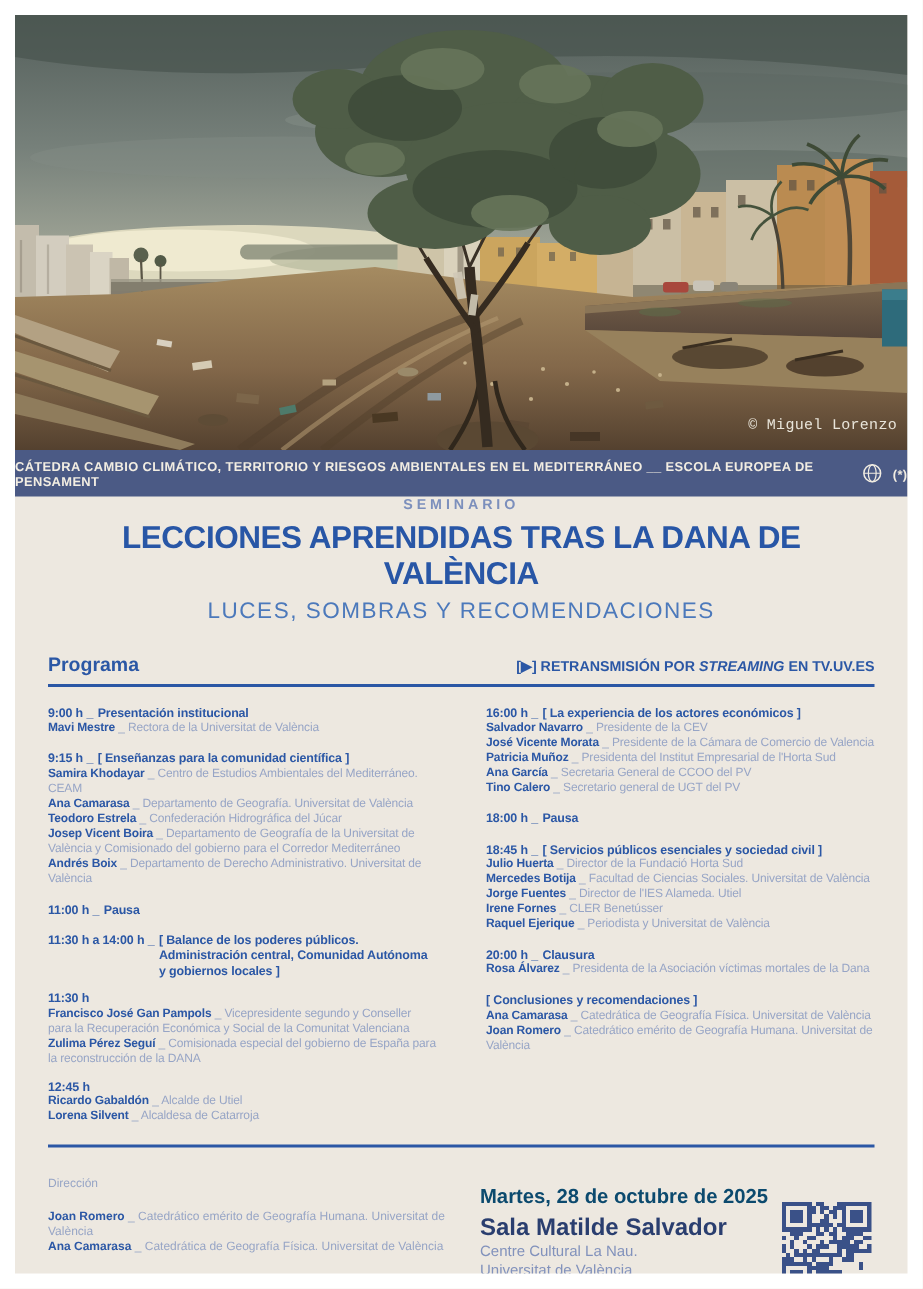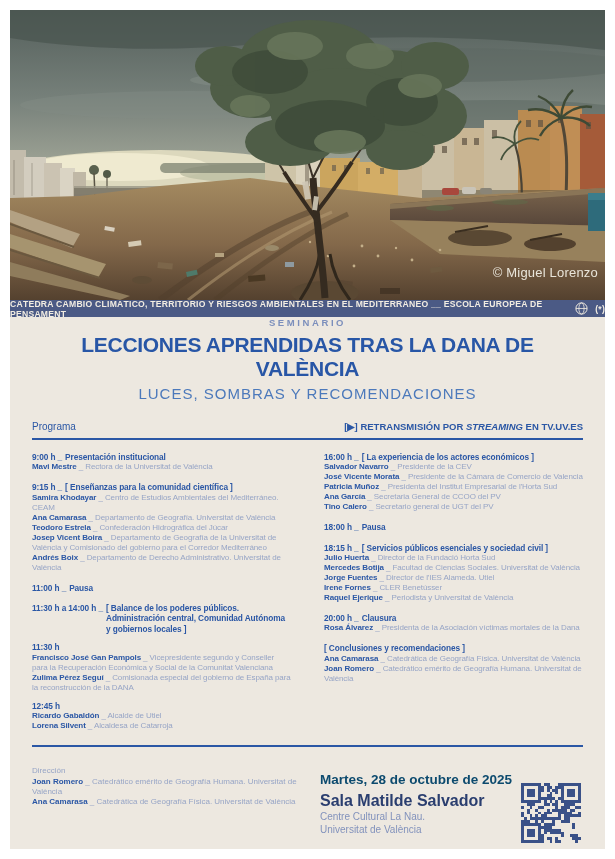--- a/index.html
+++ b/index.html
@@ -3,47 +3,47 @@
 <meta charset="utf-8">
 <style>
   html,body{margin:0;padding:0;background:#ffffff;width:615px;height:859px;
     font-family:"Liberation Sans", sans-serif;-webkit-font-smoothing:antialiased;}
   *{box-sizing:border-box;}
   .poster{position:absolute;left:10px;top:10px;width:595px;height:839px;
     background:#EDE8E0;overflow:hidden;}
   
   .photo{position:relative;width:595px;height:290px;overflow:hidden;background:#6b756f;}
   .photo svg{display:block;width:595px;height:290px;}
-  .credit{position:absolute;right:7px;bottom:20px;font-size:13px;color:#e9e5da;letter-spacing:.2px;}
+  .credit{position:absolute;right:7px;bottom:10px;font-size:10px;color:#e9e5da;letter-spacing:.2px;font-family:Liberation Mono, monospace;}
   
-  .banner{height:17px;background:#4B5A85;color:#F2EDE2;display:flex;align-items:center;
+  .banner{height:31px;background:#4B5A85;color:#F2EDE2;display:flex;align-items:center;
     justify-content:center;gap:7px;font-size:8.6px;font-weight:bold;letter-spacing:.25px;}
   .banner .globe{flex:none;}
   
   .pbody{padding:0 22px;position:relative;}
   .kicker{text-align:center;font-size:9.5px;font-weight:bold;
     letter-spacing:2.6px;color:#7C8FBC;}
   .title{margin:5px 0 0 0;text-align:center;font-size:21px;font-weight:bold;
     color:#2856A6;letter-spacing:-0.3px;}
   .subtitle{margin-top:4px;text-align:center;font-size:15px;color:#4C79BB;letter-spacing:1px;}
   .prog-row{display:flex;justify-content:space-between;align-items:flex-end;
     margin-top:19px;padding-bottom:6px;border-bottom:2px solid #2B57A5;}
-  .prog-heading{font-size:10px;font-weight:normal;color:#2B57A5;}
+  .prog-heading{font-size:13px;font-weight:bold;color:#2B57A5;}
   .streaming{font-size:9.5px;font-weight:bold;color:#2B57A5;}
   .streaming .em{font-style:italic;}
   .columns{display:flex;gap:33px;margin-top:2px;}
   .col{flex:1;min-width:0;font-size:8px;line-height:1.25;color:#97A5C6;letter-spacing:-0.1px;}
   .pblock{margin-top:10px;}
   .bhead{display:flex;color:#2B57A5;font-weight:bold;font-size:8.3px;}
   .btime{white-space:nowrap;margin-right:3px;flex:none;}
   .btitle{flex:1;}
   .subtime{color:#2B57A5;font-weight:bold;margin-top:8px;font-size:8.3px;}
   .spk .sname{color:#2B57A5;font-weight:bold;}
   .spk .srole{color:#97A5C6;}
-  .plabel{color:#97A5C6;margin-bottom:1px;}
+  .plabel{color:#97A5C6;margin-bottom:12px;}
   .full-rule{border-top:2px solid #2B57A5;margin-top:14px;}
   .bottom{display:flex;gap:20px;margin-top:9px;}
   .bottom-left{width:268px;flex:none;font-size:8px;line-height:1.25;color:#97A5C6;}
   .bottom-right{flex:1;position:relative;min-height:120px;}
   .event-date{font-size:13.5px;font-weight:bold;color:#0c4a6e;margin-top:16px;}
   .event-venue{font-size:16px;font-weight:bold;color:#2A3E6F;margin-top:5px;}
   .event-addr{font-size:10px;color:#8292BC;line-height:1.35;}
   .qr{position:absolute;right:2px;top:27px;width:60px;height:60px;}
 </style>
 </head>
@@ -311,21 +311,21 @@
             <div class="spk"><span class="sname">Tino Calero</span><span class="ssep"> _ </span><span class="srole">Secretario general de UGT del PV</span></div>
           </div>
           <div class="pblock">
             <div class="bhead">
               <span class="btime">18:00 h _</span>
               <span class="btitle">Pausa</span>
             </div>
           </div>
           <div class="pblock">
             <div class="bhead">
-              <span class="btime">18:15 h _</span>
+              <span class="btime">18:45 h _</span>
               <span class="btitle">[ Servicios públicos esenciales y sociedad civil ]</span>
             </div>
             <div class="spk"><span class="sname">Julio Huerta</span><span class="ssep"> _ </span><span class="srole">Director de la Fundació Horta Sud</span></div>
             <div class="spk"><span class="sname">Mercedes Botija</span><span class="ssep"> _ </span><span class="srole">Facultad de Ciencias Sociales. Universitat de València</span></div>
             <div class="spk"><span class="sname">Jorge Fuentes</span><span class="ssep"> _ </span><span class="srole">Director de l'IES Alameda. Utiel</span></div>
             <div class="spk"><span class="sname">Irene Fornes</span><span class="ssep"> _ </span><span class="srole">CLER Benetússer</span></div>
             <div class="spk"><span class="sname">Raquel Ejerique</span><span class="ssep"> _ </span><span class="srole">Periodista y Universitat de València</span></div>
           </div>
           <div class="pblock">
             <div class="bhead">

